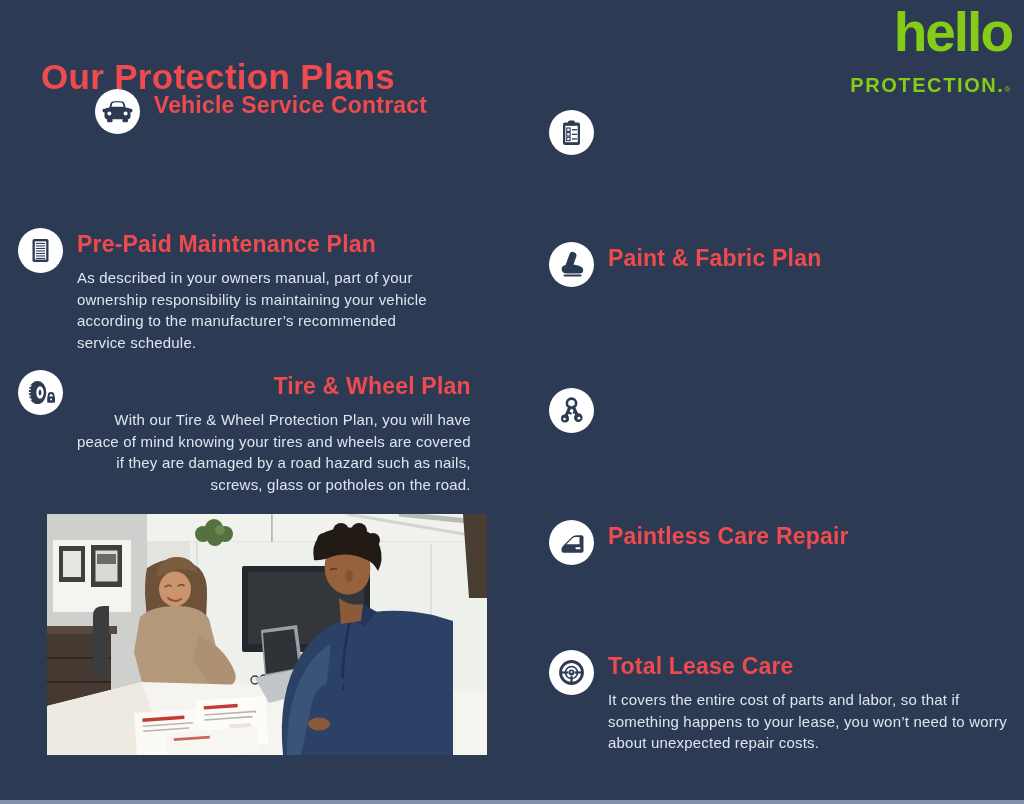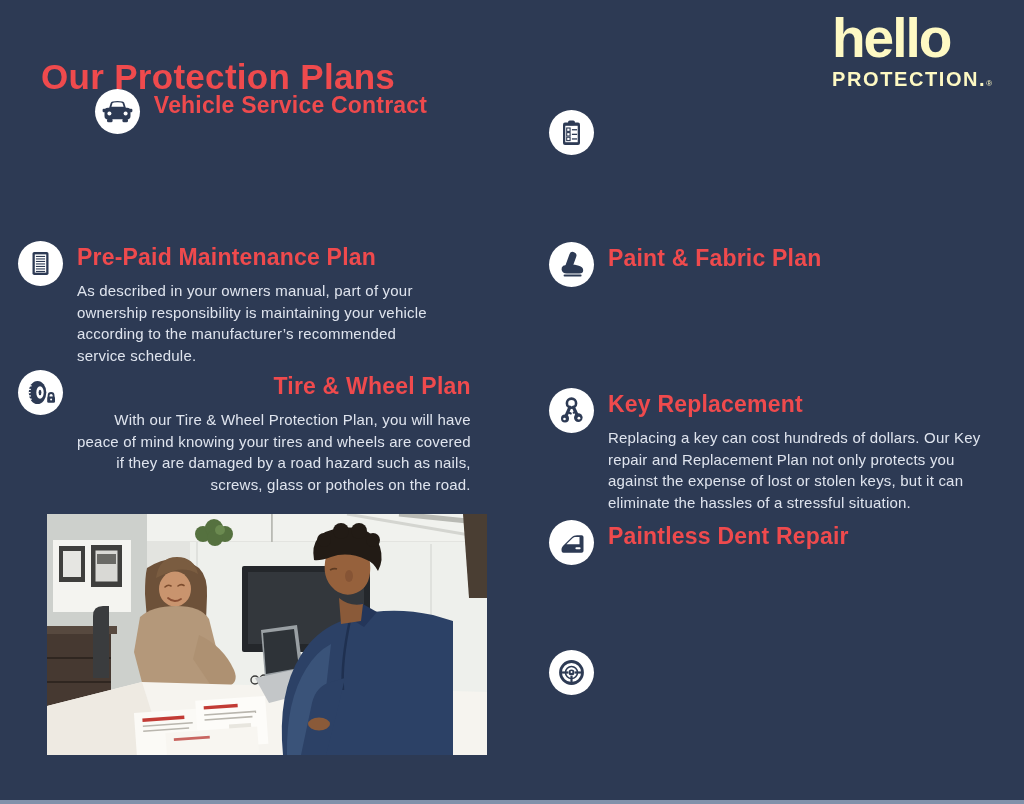--- a/index.html
+++ b/index.html
@@ -15,46 +15,46 @@
   body{
     width:1024px;height:804px;position:relative;overflow:hidden;
     background:var(--bg);
     font-family:"Liberation Sans","DejaVu Sans",sans-serif;
   }
   .page-title{
     position:absolute;left:41px;top:34px;
     font-size:35px;font-weight:bold;color:var(--accent);letter-spacing:.3px;
   }
   .logo{
-    position:absolute;top:10px;right:12px;width:180px;text-align:left;color:#fef9c3;
+    position:absolute;top:4px;right:12px;width:180px;text-align:right;color:#84cc16;
   }
   .logo-wordmark{
     font-size:55px;font-weight:bold;letter-spacing:-2px;line-height:1.05;
   }
   .logo-subtitle{
-    font-size:20px;font-weight:bold;letter-spacing:1.6px;margin-top:0;
+    font-size:20px;font-weight:bold;letter-spacing:1.6px;margin-top:12px;
   }
   .logo-reg{font-size:8px;font-weight:normal;vertical-align:baseline;}
   .section{
     position:absolute;display:flex;gap:14px;align-items:flex-start;
   }
   .icon-circle{
     flex:none;width:45px;height:45px;border-radius:50%;background:var(--iconbg);
     display:flex;align-items:center;justify-content:center;
   }
   .section-text{min-width:0;}
   .section-title{
     font-size:23px;font-weight:bold;color:var(--accent);margin:3px 0 9px 0;letter-spacing:.2px;
   }
   .section-body{
     font-size:15px;line-height:21.5px;color:var(--body);white-space:pre-line;letter-spacing:.2px;
   }
   .col-left{left:18px;width:486px;}
   .col-right{left:549px;width:472px;}
-  #sec-l0{top:89px;justify-content:center;} #sec-l1{top:241px;} #sec-l2{top:370px;text-align:right;}
+  #sec-l0{top:89px;justify-content:center;} #sec-l1{top:228px;} #sec-l2{top:370px;text-align:right;}
   #sec-r0{top:110px;} #sec-r1{top:242px;} #sec-r2{top:388px;} #sec-r3{top:520px;} #sec-r4{top:650px;}
   .photo{
     position:absolute;left:47px;top:514px;width:440px;height:241px;overflow:hidden;background:#e3e4e0;
   }
   .footer-strip{
     position:absolute;left:0;right:0;bottom:0;height:4px;background:var(--strip);
   }
 </style>
 </head>
 <body>
@@ -270,49 +270,48 @@
       <line x1="20.9" y1="19.2" x2="16.9" y2="28.2" stroke="#2d3a54" stroke-width="3.2" stroke-linecap="round"></line>
       <circle cx="16" cy="30.4" r="4" fill="#2d3a54"></circle>
         <circle cx="15.5" cy="31" r="1.3" fill="#fff"></circle>
       <line x1="19.6" y1="24.5" x2="21.8" y2="25.5" stroke="#2d3a54" stroke-width="2" stroke-linecap="round"></line>
       <line x1="24.4" y1="19.2" x2="28.2" y2="27.2" stroke="#2d3a54" stroke-width="3.2" stroke-linecap="round"></line>
       <circle cx="29.3" cy="29.6" r="4.3" fill="#2d3a54"></circle>
         <circle cx="29.9" cy="30.2" r="1.4" fill="#fff"></circle>
       <line x1="26.9" y1="23.6" x2="24.7" y2="24.7" stroke="#2d3a54" stroke-width="2" stroke-linecap="round"></line>
     </svg>
   </span>
-  <div class="section-text">
-    <div class="section-title">Key Replacement</div>
-    <div class="section-body">Replacing a key can cost hundreds of dollars. Our Key
-repair and Replacement Plan not only protects you
-against the expense of lost or stolen keys, but it can
-eliminate the hassles of a stressful situation.</div>
-  </div>
 </div>
 
 <div class="section col-right" id="sec-r3">
   <span class="icon-circle">
     <svg width="45" height="45" viewBox="0 0 45 45">
       <path d="M12.5 29.8 c0-1.7.7-3.2 1.9-4.3 l8.1-8 c1.5-1.5 3.5-2.3 5.6-2.3 h4.4 c1.2 0 2 .8 2 2 v13.6 c0 1.2-.8 2-2 2 h-18 c-1.4 0-2-1-2-3 z" fill="#2d3a54"></path>
       <path d="M17.4 24.3 l6.1-6 c.9-.9 2.1-1.4 3.4-1.4 h3.6 v7.4 z" fill="#fff"></path>
       <rect x="26.4" y="27.2" width="5.2" height="2" rx="1" fill="#fff"></rect>
     </svg>
   </span>
   <div class="section-text">
-    <div class="section-title">Paintless Dent Repair</div>
+    <div class="section-title">Paintless Care Repair</div>
   </div>
 </div>
 
 <div class="section col-right" id="sec-r4">
   <span class="icon-circle">
     <svg width="45" height="45" viewBox="0 0 45 45">
       <circle cx="22.5" cy="22.5" r="11" fill="none" stroke="#2d3a54" stroke-width="2.8"></circle>
       <circle cx="22.5" cy="22.5" r="6" fill="none" stroke="#2d3a54" stroke-width="1.6"></circle>
       <rect x="12.2" y="21.4" width="7" height="2.2" fill="#2d3a54"></rect>
       <rect x="25.8" y="21.4" width="7" height="2.2" fill="#2d3a54"></rect>
       <rect x="21.4" y="26" width="2.2" height="7" fill="#2d3a54"></rect>
       <circle cx="22.5" cy="22.5" r="3" fill="#2d3a54"></circle>
       <circle cx="22.5" cy="21.9" r="1" fill="#fff"></circle>
     </svg>
   </span>
+  <div class="section-text">
+    <div class="section-title">Total Lease Care</div>
+    <div class="section-body">It covers the entire cost of parts and labor, so that if
+something happens to your lease, you won’t need to worry
+about unexpected repair costs.</div>
+  </div>
 </div>
 
 <div class="footer-strip"></div>
 
 </body></html>

